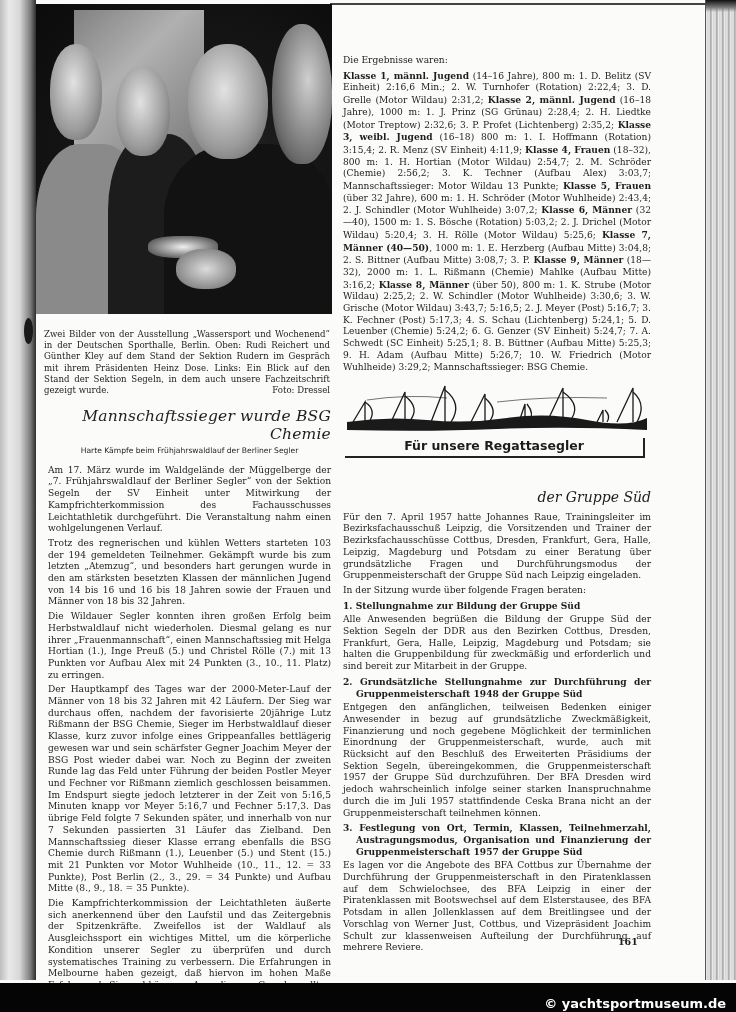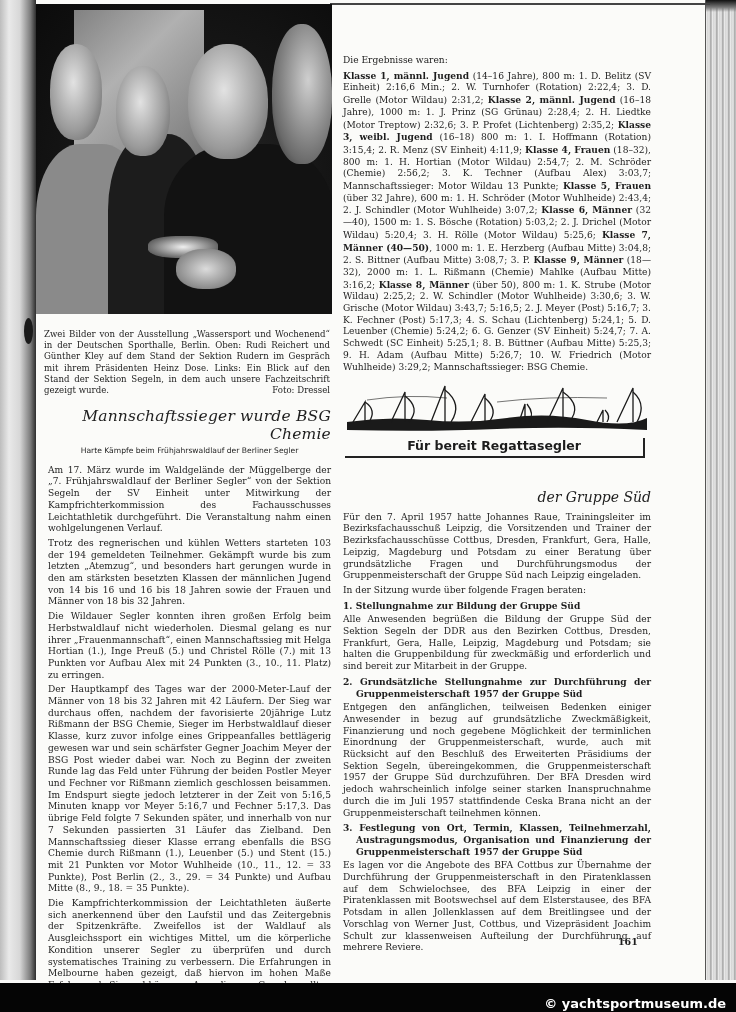--- a/index.html
+++ b/index.html
@@ -90,31 +90,31 @@
         <path d="M180 22 Q188 32 182 40"></path>
       <path d="M216 40 L216 6 L200 40"></path>
         <path d="M216 10 Q236 24 222 40"></path>
       <path d="M256 40 L256 28 L250 40"></path>
         <path d="M258 28 Q264 34 260 40"></path>
       <path d="M286 40 L286 6 L270 40"></path>
         <path d="M286 10 Q300 22 290 40"></path>
       <path d="M20 18 Q60 12 100 16 M150 20 Q200 14 260 16" stroke-width="0.6"></path>
     </g>
   </svg>
-  <div class="regatta-box">Für bereit Regattasegler</div>
+  <div class="regatta-box">Für unsere Regattasegler</div>
 
   <h2 class="h-title">
     <br>
     <span>der Gruppe Süd</span>
   </h2>
   <p>Für den 7. April 1957 hatte Johannes Raue, Trainingsleiter im Bezirksfachausschuß Leipzig, die Vorsitzenden und Trainer der Bezirksfachausschüsse Cottbus, Dresden, Frankfurt, Gera, Halle, Leipzig, Magdeburg und Potsdam zu einer Beratung über grundsätzliche Fragen und Durchführungsmodus der Gruppenmeisterschaft der Gruppe Süd nach Leipzig eingeladen.</p>
   <p>In der Sitzung wurde über folgende Fragen beraten:</p>
   <p class="num-head">1. Stellungnahme zur Bildung der Gruppe Süd</p>
   <p>Alle Anwesenden begrüßen die Bildung der Gruppe Süd der Sektion Segeln der DDR aus den Bezirken Cottbus, Dresden, Frankfurt, Gera, Halle, Leipzig, Magdeburg und Potsdam; sie halten die Gruppenbildung für zweckmäßig und erforderlich und sind bereit zur Mitarbeit in der Gruppe.</p>
-  <p class="num-head">2. Grundsätzliche Stellungnahme zur Durchführung der Gruppenmeisterschaft 1957 der Gruppe Süd</p>
+  <p class="num-head">2. Grundsätzliche Stellungnahme zur Durchführung der Gruppenmeisterschaft 1948 der Gruppe Süd</p>
   <p>Entgegen den anfänglichen, teilweisen Bedenken einiger Anwesender in bezug auf grundsätzliche Zweckmäßigkeit, Finanzierung und noch gegebene Möglichkeit der terminlichen Einordnung der Gruppenmeisterschaft, wurde, auch mit Rücksicht auf den Beschluß des Erweiterten Präsidiums der Sektion Segeln, übereingekommen, die Gruppenmeisterschaft 1957 der Gruppe Süd durchzuführen. Der BFA Dresden wird jedoch wahrscheinlich infolge seiner starken Inanspruchnahme durch die im Juli 1957 stattfindende Ceska Brana nicht an der Gruppenmeisterschaft teilnehmen können.</p>
   <p class="num-head">3. Festlegung von Ort, Termin, Klassen, Teilnehmerzahl, Austragungsmodus, Organisation und Finanzierung der Gruppenmeisterschaft 1957 der Gruppe Süd</p>
   <p>Es lagen vor die Angebote des BFA Cottbus zur Übernahme der Durchführung der Gruppenmeisterschaft in den Piratenklassen auf dem Schwielochsee, des BFA Leipzig in einer der Piratenklassen mit Bootswechsel auf dem Elsterstausee, des BFA Potsdam in allen Jollenklassen auf dem Breitlingsee und der Vorschlag von Werner Just, Cottbus, und Vizepräsident Joachim Schult zur klassenweisen Aufteilung der Durchführung auf mehrere Reviere.</p>
 </div>
 
 <div class="page-num">161</div>
 
 <div class="footer-bar">
   <div class="footer-text">© yachtsportmuseum.de</div>
 </div>

